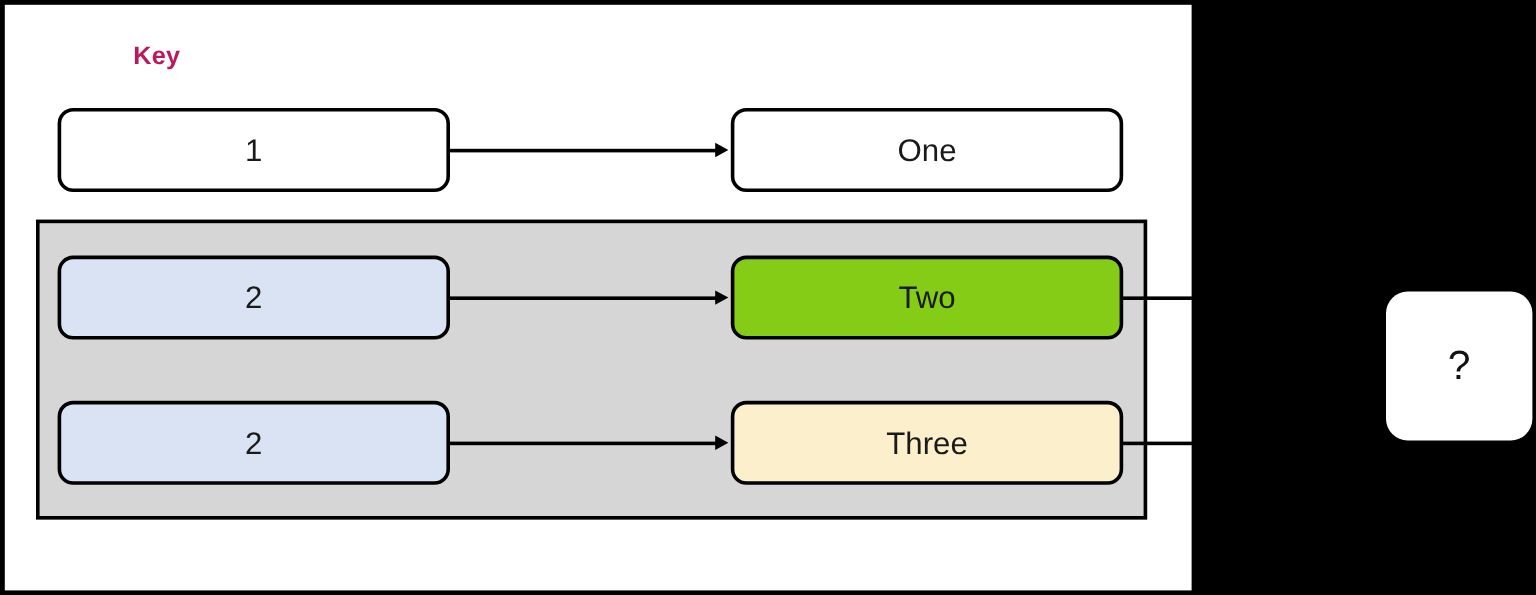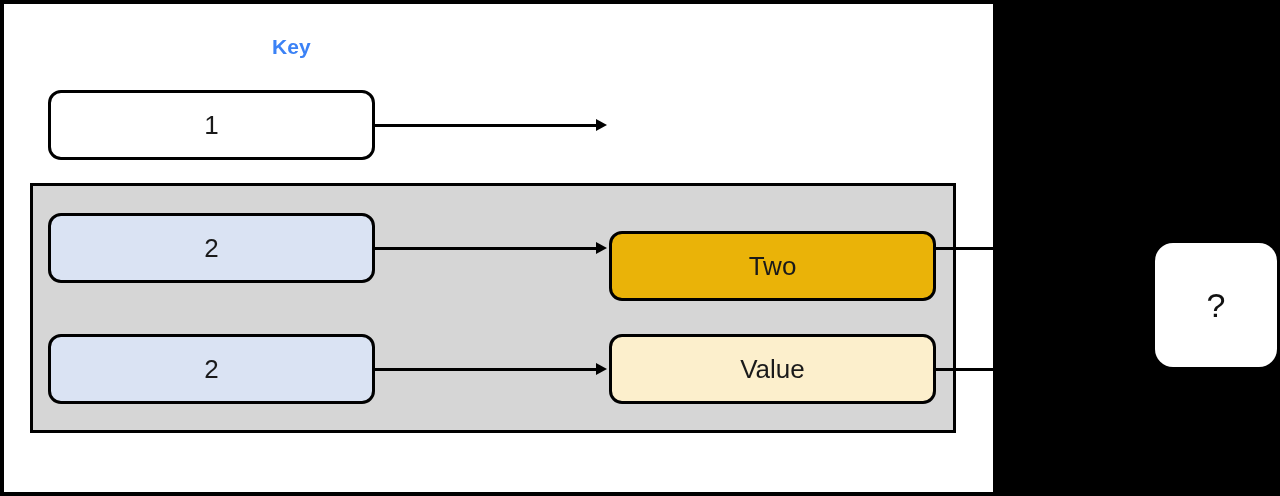--- a/index.html
+++ b/index.html
@@ -25,22 +25,22 @@
     height: 488px;
     background: #ffffff;
     box-sizing: border-box;
   }
 
   
   .col-header {
     position: absolute;
     font-size: 21px;
     font-weight: bold;
-    color: #3b82f6;
-    text-align: right;
+    color: #be185d;
+    text-align: left;
     letter-spacing: 0.2px;
     white-space: nowrap;
   }
   #header-key   { left: 107px; top: 31px; width: 200px; }
   #header-value { left: 667px; top: 31px; width: 200px; }
 
   
   .node {
     position: absolute;
     box-sizing: border-box;
@@ -61,21 +61,21 @@
   .value-col { left: 605px; width: 327px; }
 
   
   .row1 { top: 86px;  height: 70px; }
   .row2 { top: 209px; height: 70px; }
   .row3 { top: 330px; height: 70px; }
 
   
   .fill-white  { background: #ffffff; }
   .fill-blue   { background: #dae3f3; }
-  .fill-peach  { background: #eab308; margin-top: 18px; }
+  .fill-peach  { background: #84cc16; }
   .fill-cream  { background: #fcefcc; }
 
   
   #group-box {
     position: absolute;
     left: 26px;
     top: 179px;
     width: 926px;
     height: 250px;
     box-sizing: border-box;
@@ -141,30 +141,31 @@
 
   <div id="panel">
 
     <div class="col-header" id="header-key">Key</div>
 
     <div id="group-box"></div>
 
     <div class="node key-col row1 fill-white">1</div>
     <div class="arrow-line" id="arrow-1-line"></div>
     <div class="arrow-head" id="arrow-1-head"></div>
+    <div class="node value-col row1 fill-white">One</div>
 
     <div class="node key-col row2 fill-blue">2</div>
     <div class="arrow-line" id="arrow-2-line"></div>
     <div class="arrow-head" id="arrow-2-head"></div>
     <div class="node value-col row2 fill-peach">Two</div>
 
     <div class="node key-col row3 fill-blue">2</div>
     <div class="arrow-line" id="arrow-3-line"></div>
     <div class="arrow-head" id="arrow-3-head"></div>
-    <div class="node value-col row3 fill-cream">Value</div>
+    <div class="node value-col row3 fill-cream">Three</div>
 
     <div class="tail-line" id="tail-two"></div>
     <div class="tail-line" id="tail-three"></div>
 
   </div>
 
   <div id="unknown-card">?</div>
 
 </div>
 

